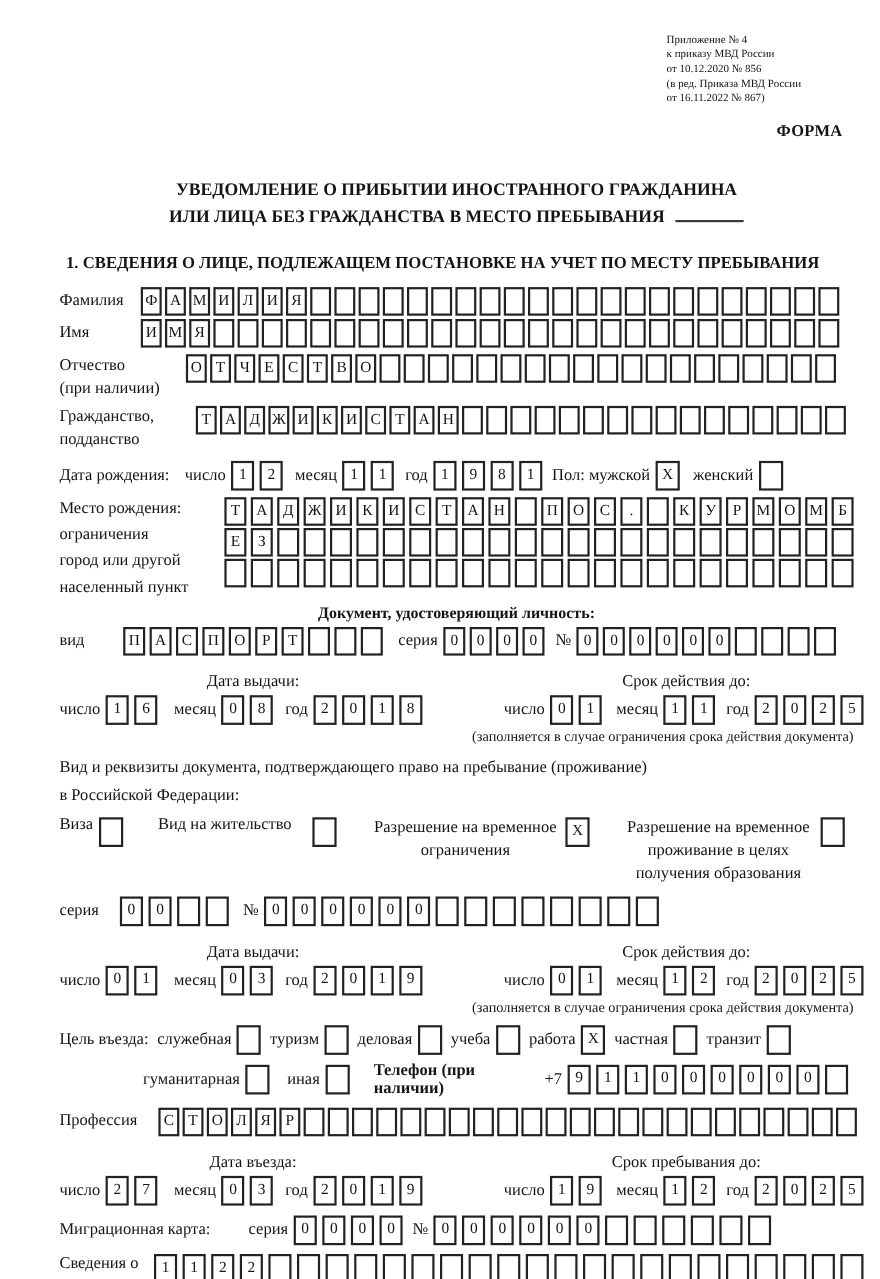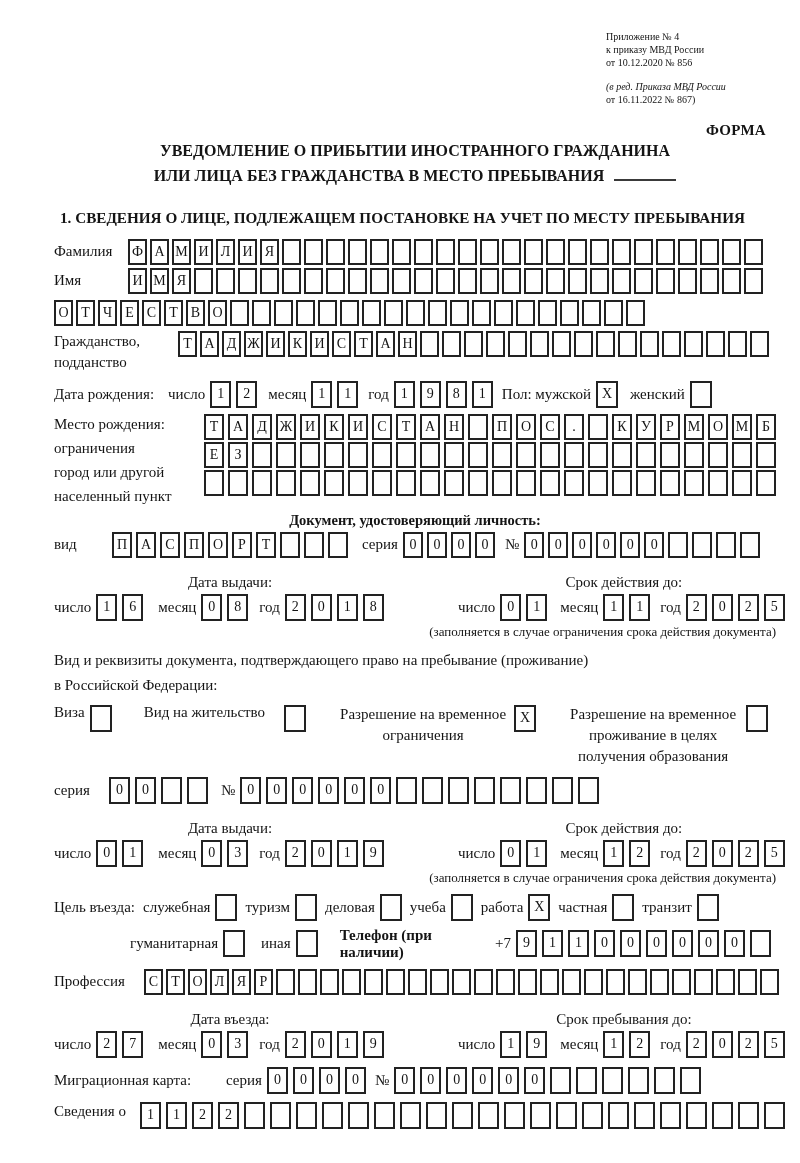--- a/index.html
+++ b/index.html
@@ -5,23 +5,23 @@
   * { box-sizing: border-box; }
   html, body { margin:0; padding:0; background:#fff; }
   body {
     width:800px; height:1163px; overflow:hidden;
     color:#141414;
     font-family:"Liberation Serif", serif;
     font-size:15px;
     padding:30px 24px 10px 54px;
   }
   .header-right { width:170px; margin-left:auto; line-height:1.32; font-size:10px; }
-  .header-right .sub { margin-top:10px;font-style:italic; }
+  .header-right .sub { margin-top:0; }
   .forma { text-align:right; font-weight:bold; margin:16px 10px 0 0; letter-spacing:.3px; }
-  .title { text-align:center; font-weight:bold; font-size:16px; line-height:1.55; margin-top:0; }
+  .title { text-align:center; font-weight:bold; font-size:16px; line-height:1.55; margin-top:32px; }
   .blank-line { display:inline-block; width:62px; border-bottom:2px solid #3a3a3a; height:13px; margin-left:10px; }
   .sec-heading { font-weight:bold; font-size:15.2px; margin:20px 0 12px 6px; }
 
   .frow { display:flex; align-items:center; margin:3px 0; }
   .frow-top { display:flex; align-items:flex-start; margin:3px 0; }
   .flabel { flex:none; }
   .l2 { line-height:21px; }
   .cells { display:flex; white-space:nowrap; }
   .cell {
     flex:none; width:19px; height:26px; border:2px solid #222;
@@ -141,20 +141,24 @@
       <span class="cell"></span>
       <span class="cell"></span>
       <span class="cell"></span>
       <span class="cell"></span>
       <span class="cell"></span>
       <span class="cell"></span>
     </span>
 </div>
 
 <div class="frow-top" style="margin-top:6px;">
+  <span class="flabel l2" style="width:115px;">
+    <span>Отчество</span><br>
+    <span>(при наличии)</span>
+  </span>
   <span class="cells">
       <span class="cell">О</span>
       <span class="cell">Т</span>
       <span class="cell">Ч</span>
       <span class="cell">Е</span>
       <span class="cell">С</span>
       <span class="cell">Т</span>
       <span class="cell">В</span>
       <span class="cell">О</span>
       <span class="cell"></span>

